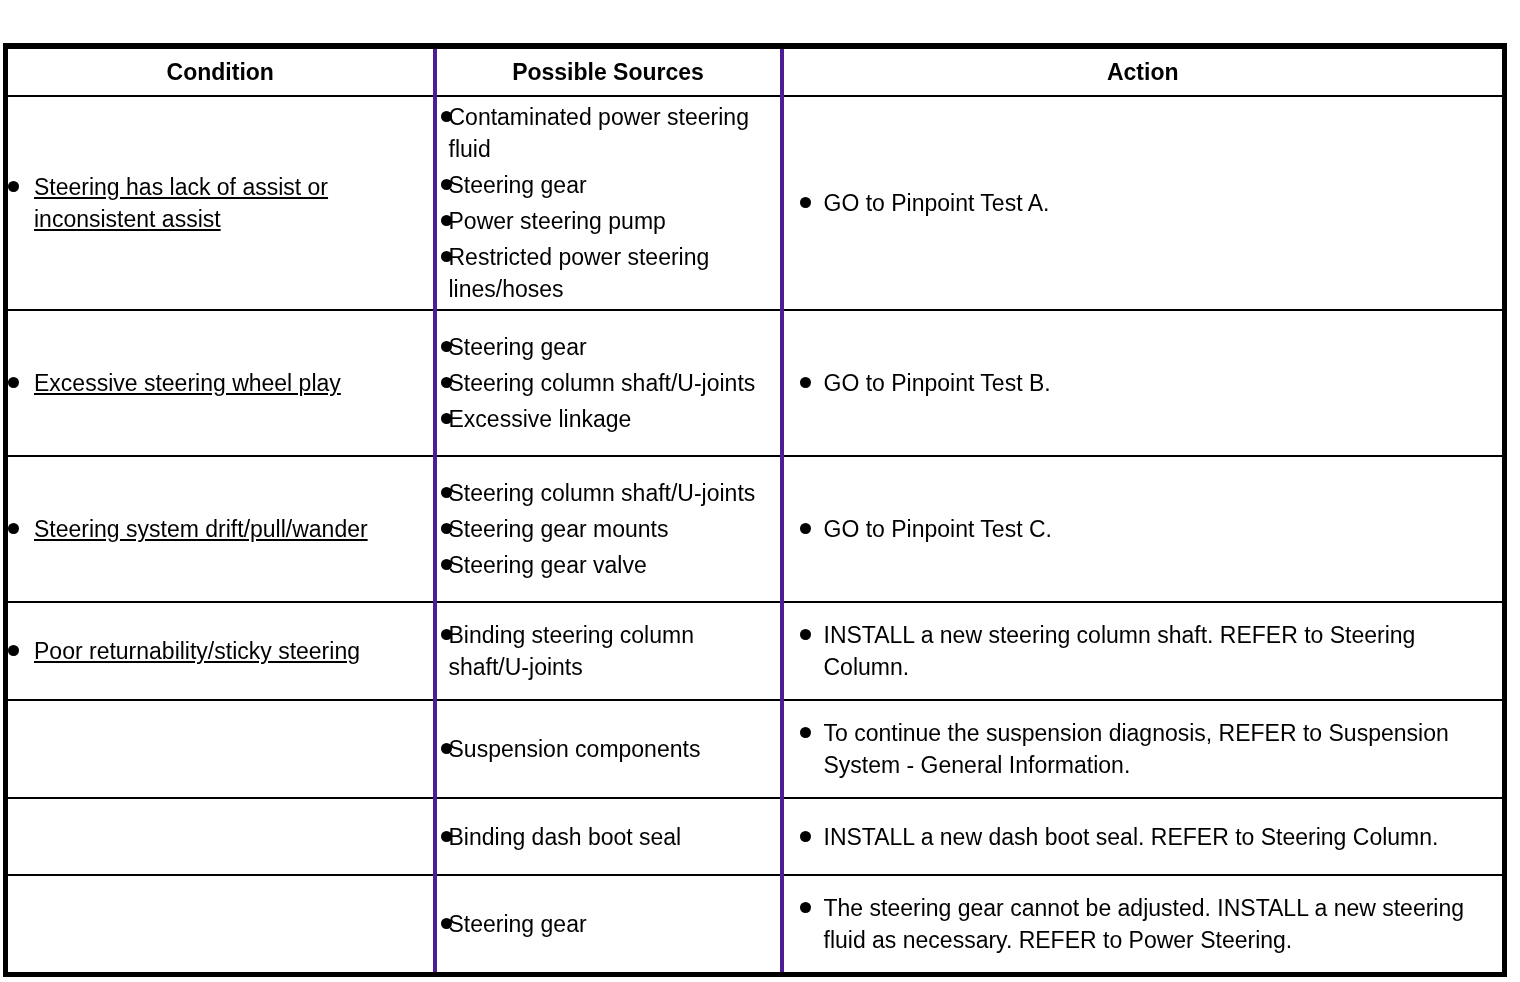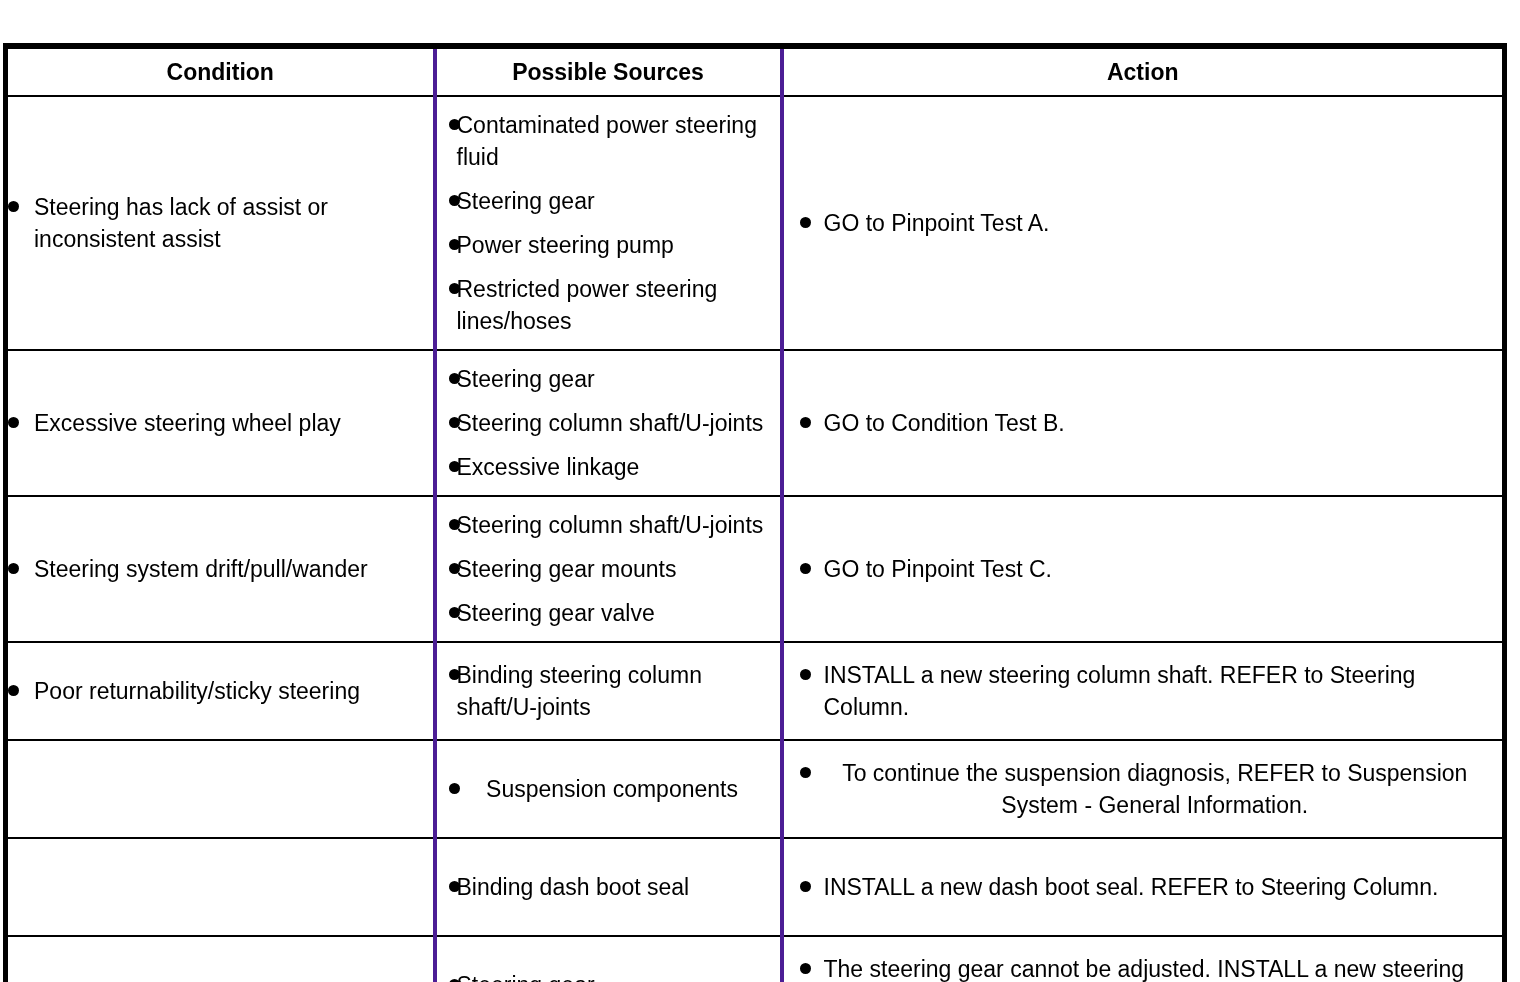--- a/index.html
+++ b/index.html
@@ -98,54 +98,55 @@
     border-radius: 50%;
     background: #000;
   }
   ul.blist li .btext {
     display: block;
   }
 
   
   .cell-condition {
     padding: 4px 10px 4px 35px;
+    text-decoration: underline;
   }
   .cell-condition ul.blist li {
     padding-left: 26px;
     margin: 0;
   }
 
   
   .cell-sources {
     padding: 4px 8px 4px 29px;
   }
   .cell-sources ul.blist li {
     padding-left: 8px;
-    margin: 12px;
+    margin: 4px;
   }
 
   
   .cell-action {
     padding: 4px 12px 4px 30px;
   }
   .cell-action ul.blist li {
     padding-left: 24px;
     margin: 16px;
   }
 
   .empty-cell { }
 
   
   .r1 { height: 204px; }
   .r2 { height: 146px; }
   .r3 { height: 146px; }
   .r4 { height: 68px; }
-  .r5 { height: 76px; text-align: center; }
+  .r5 { height: 76px; }
   .r6 { height: 76px; }
-  .r7 { height: 98px; }
+  .r7 { height: 77px; }
   .r8 { height: 78px; }
 </style>
 </head>
 <body>
 
 <div class="page">
 
 
   <div class="table-wrap">
     <table class="symptom-table">
@@ -224,21 +225,21 @@
               <li>
                   <span class="bullet"></span>
                   <span class="btext">Excessive linkage</span>
                 </li>
             </ul>
           </td>
           <td class="cell-action">
             <ul class="blist">
               <li>
                   <span class="bullet"></span>
-                  <span class="btext">GO to Condition Test B.</span>
+                  <span class="btext">GO to Pinpoint Test B.</span>
                 </li>
             </ul>
           </td>
         </tr>
 
         <tr class="r3">
           <td class="cell-condition">
             <ul class="blist">
               <li>
                   <span class="bullet"></span>

